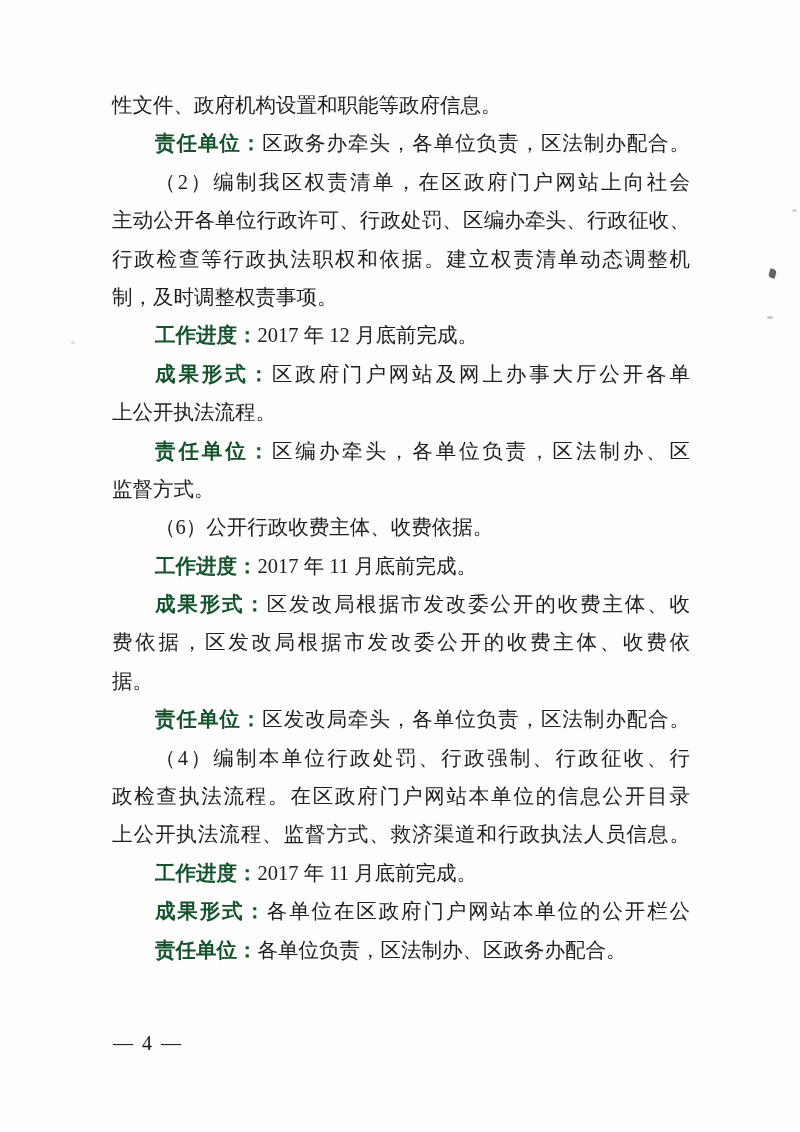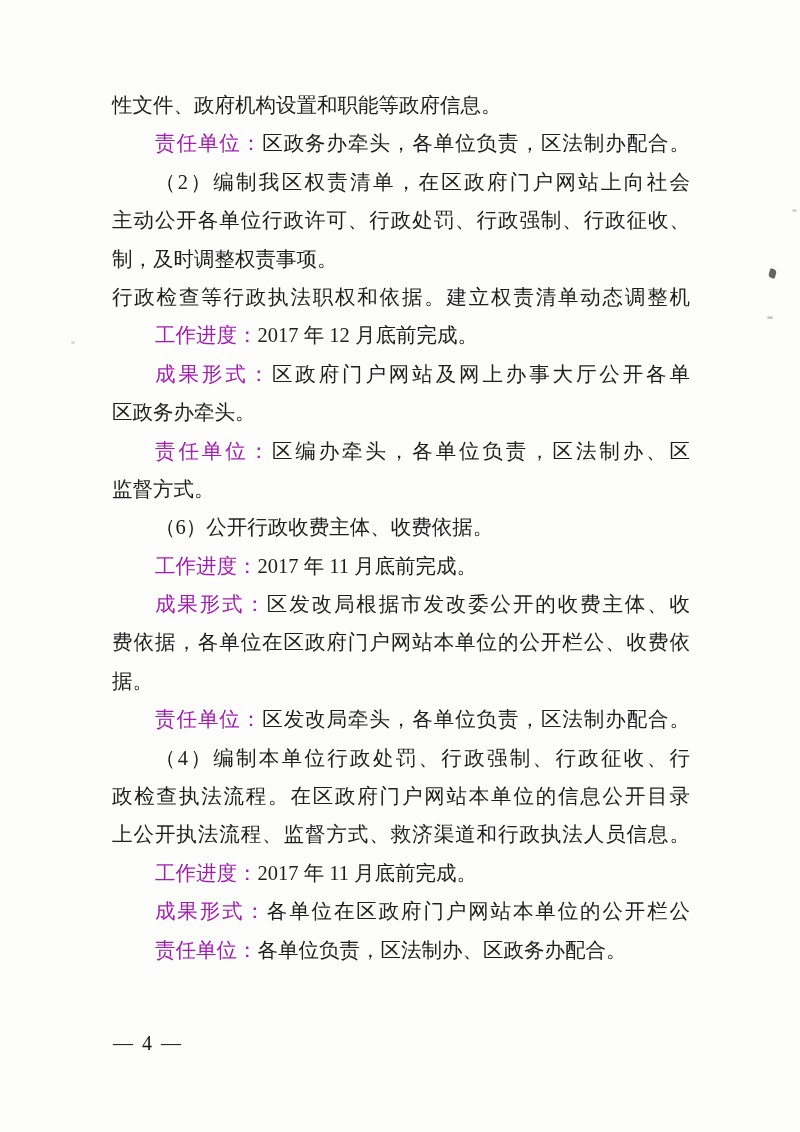--- a/index.html
+++ b/index.html
@@ -24,21 +24,21 @@
     height: 38.4px;
     white-space: normal;
     text-align: left;
   }
   .line.indent { padding-left: 43px; }
   .line.fill {
     text-align: justify;
     text-align-last: justify;
     text-justify: inter-character;
   }
-  .lbl { font-weight: normal; color: #a21caf; }
+  .lbl { font-weight: bold; color: #14532d; }
   .footer {
     position: absolute;
     left: 113px;
     top: 1030px;
     font-size: 20px;
     line-height: 26px;
     letter-spacing: 2px;
     color: #151515;
   }
   .speck { position: absolute; }
@@ -47,32 +47,32 @@
   .speck-3 { left: 792px; top: 209px; width: 5px; height: 3px; background: #a8a8a8; border-radius: 50%; opacity: .5; }
   .speck-4 { left: 71px; top: 341px; width: 4px; height: 3px; background: #b5b5b5; border-radius: 50%; opacity: .5; }
 </style>
 </head>
 <body>
 
 <div class="doc">
     <div class="line">性文件、政府机构设置和职能等政府信息。</div>
     <div class="line indent fill"><span class="lbl">责任单位：</span>区政务办牵头，各单位负责，区法制办配合。</div>
     <div class="line indent fill">（2）编制我区权责清单，在区政府门户网站上向社会</div>
-    <div class="line fill">主动公开各单位行政许可、行政处罚、行政强制、行政征收、</div>
+    <div class="line fill">主动公开各单位行政许可、行政处罚、区编办牵头、行政征收、</div>
+    <div class="line fill">行政检查等行政执法职权和依据。建立权责清单动态调整机</div>
     <div class="line">制，及时调整权责事项。</div>
-    <div class="line fill">行政检查等行政执法职权和依据。建立权责清单动态调整机</div>
     <div class="line indent"><span class="lbl">工作进度：</span>2017 年 12 月底前完成。</div>
     <div class="line indent fill"><span class="lbl">成果形式：</span>区政府门户网站及网上办事大厅公开各单</div>
-    <div class="line">区政务办牵头。</div>
+    <div class="line">上公开执法流程。</div>
     <div class="line indent fill"><span class="lbl">责任单位：</span>区编办牵头，各单位负责，区法制办、区</div>
     <div class="line">监督方式。</div>
     <div class="line indent">（6）公开行政收费主体、收费依据。</div>
     <div class="line indent"><span class="lbl">工作进度：</span>2017 年 11 月底前完成。</div>
     <div class="line indent fill"><span class="lbl">成果形式：</span>区发改局根据市发改委公开的收费主体、收</div>
-    <div class="line fill">费依据，各单位在区政府门户网站本单位的公开栏公、收费依</div>
+    <div class="line fill">费依据，区发改局根据市发改委公开的收费主体、收费依</div>
     <div class="line">据。</div>
     <div class="line indent fill"><span class="lbl">责任单位：</span>区发改局牵头，各单位负责，区法制办配合。</div>
     <div class="line indent fill">（4）编制本单位行政处罚、行政强制、行政征收、行</div>
     <div class="line fill">政检查执法流程。在区政府门户网站本单位的信息公开目录</div>
     <div class="line fill">上公开执法流程、监督方式、救济渠道和行政执法人员信息。</div>
     <div class="line indent"><span class="lbl">工作进度：</span>2017 年 11 月底前完成。</div>
     <div class="line indent fill"><span class="lbl">成果形式：</span>各单位在区政府门户网站本单位的公开栏公</div>
     <div class="line indent"><span class="lbl">责任单位：</span>各单位负责，区法制办、区政务办配合。</div>
   </div>
 

